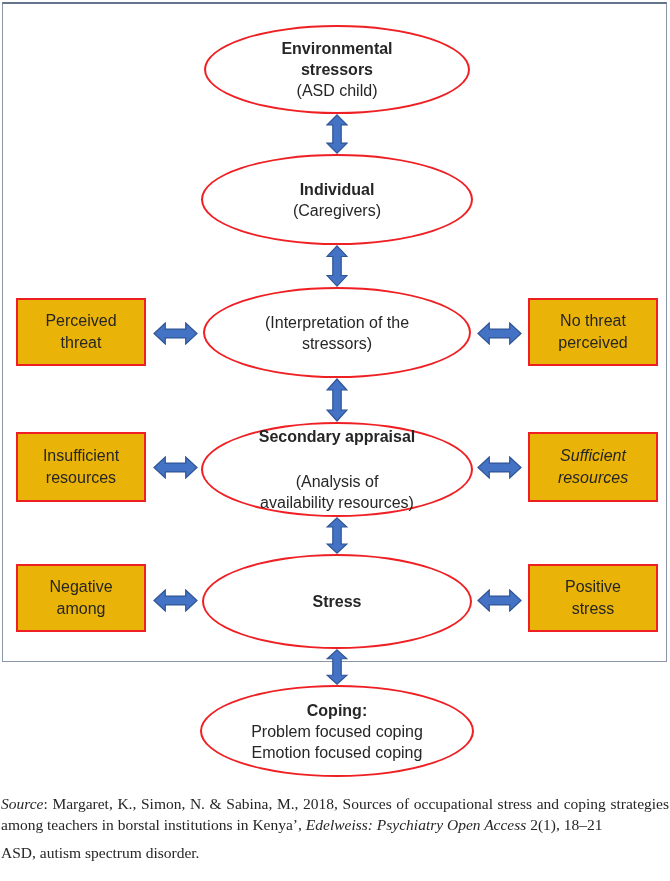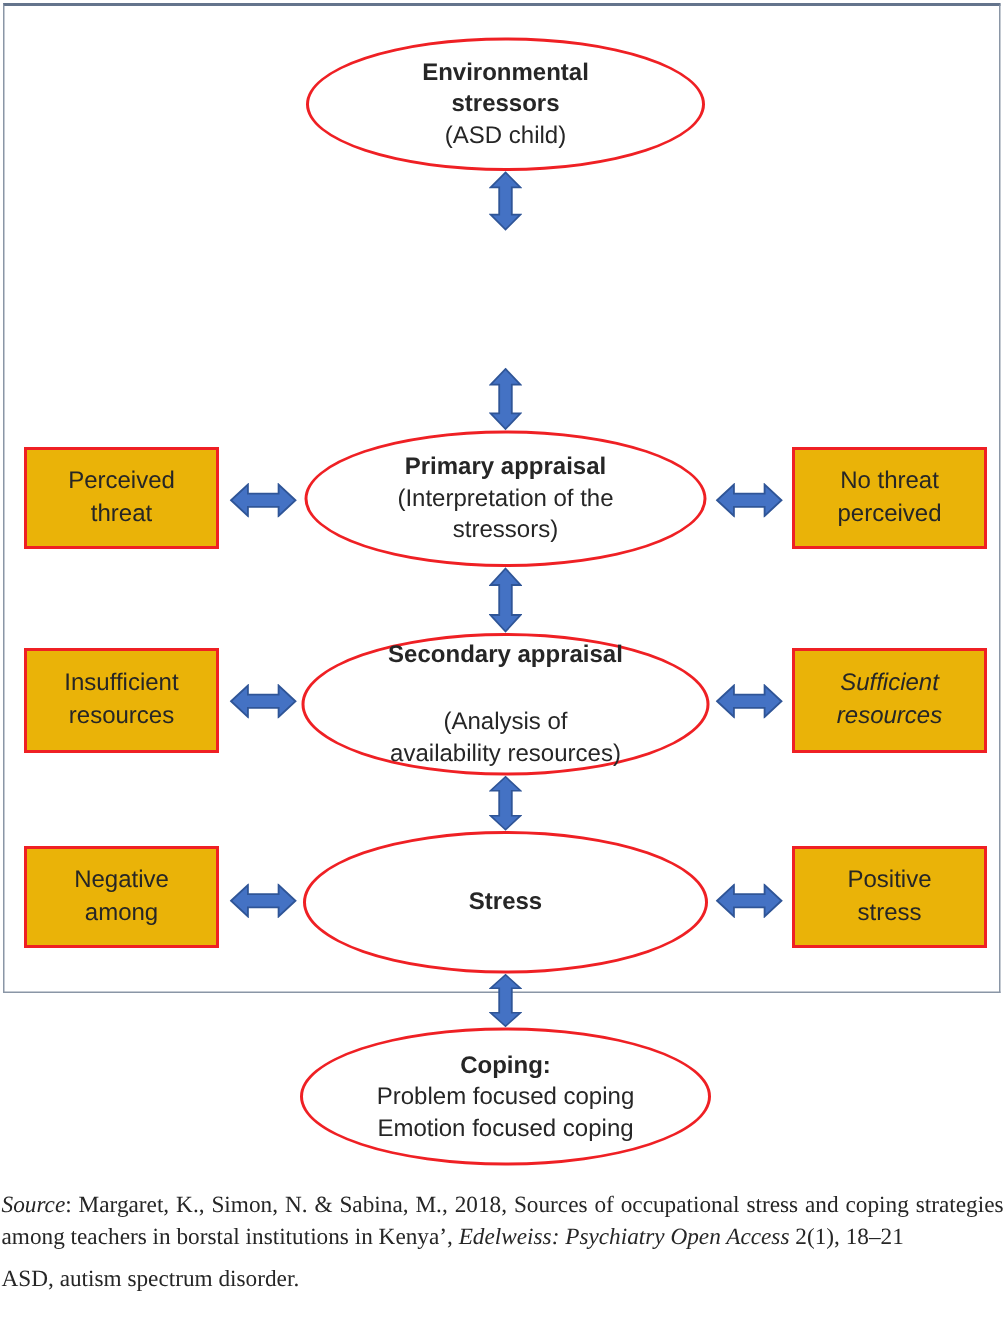--- a/index.html
+++ b/index.html
@@ -72,23 +72,26 @@
 <body>
 
 <div class="frame">
 
   <div class="ellipse" style="left:201px; top:21px; width:266px; height:89px;">
     <div class="title">Environmental
 stressors</div>
     <div class="subtitle">(ASD child)</div>
   </div>
 
+  <div class="ellipse" style="left:198px; top:150px; width:272px; height:91px;">
+    <div class="title">Individual</div>
+    <div class="subtitle">(Caregivers)</div>
+  </div>
 
   <div class="ellipse" style="left:200px; top:283px; width:268px; height:91px;">
-    <div class="title">Primary appraisal</div>
     <div class="subtitle">(Interpretation of the
 stressors)</div>
   </div>
 
   <div class="ellipse" style="left:198px; top:418px; width:272px; height:95px;gap:24px;">
     <div class="title">Secondary appraisal</div>
     <div class="subtitle">(Analysis of
 availability resources)</div>
   </div>
 

